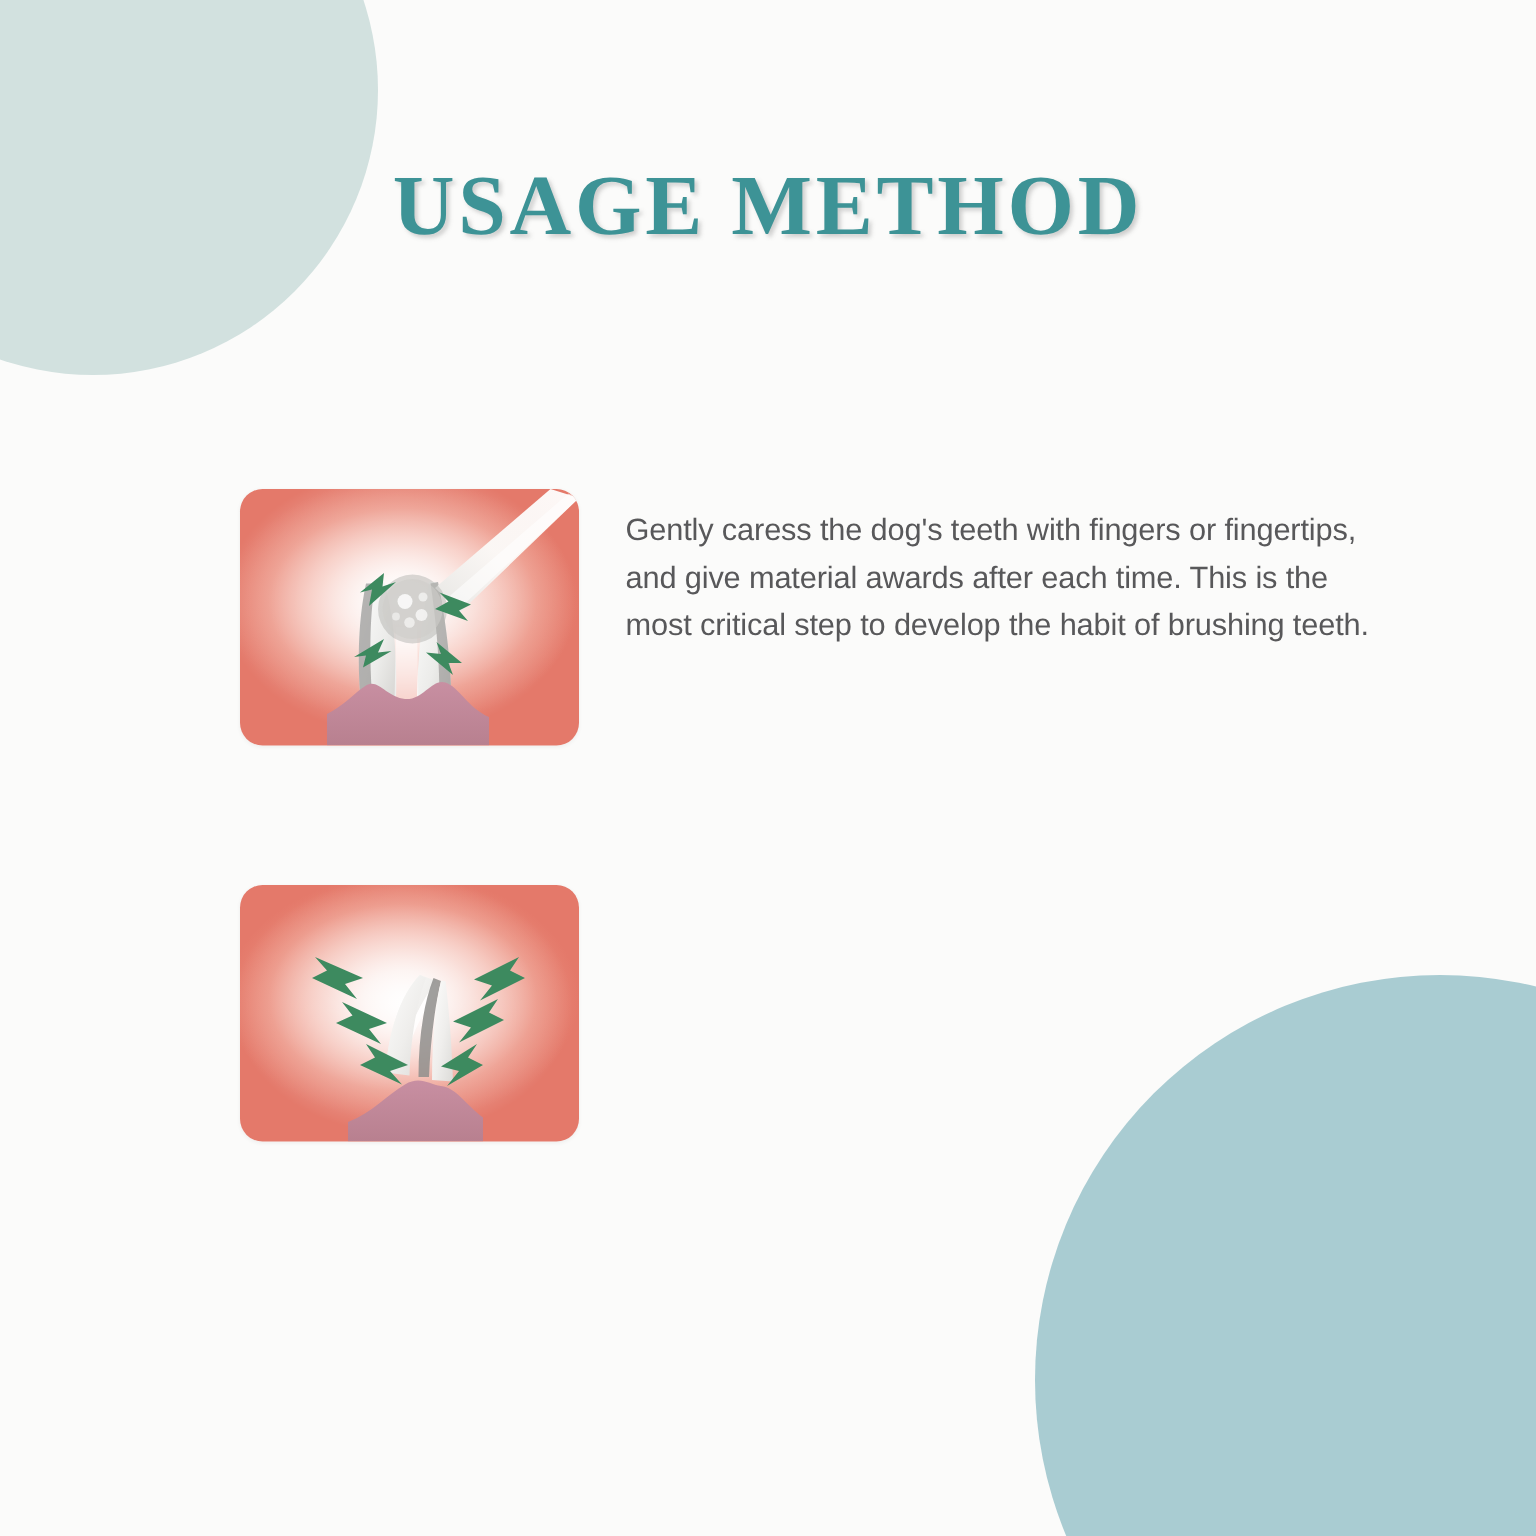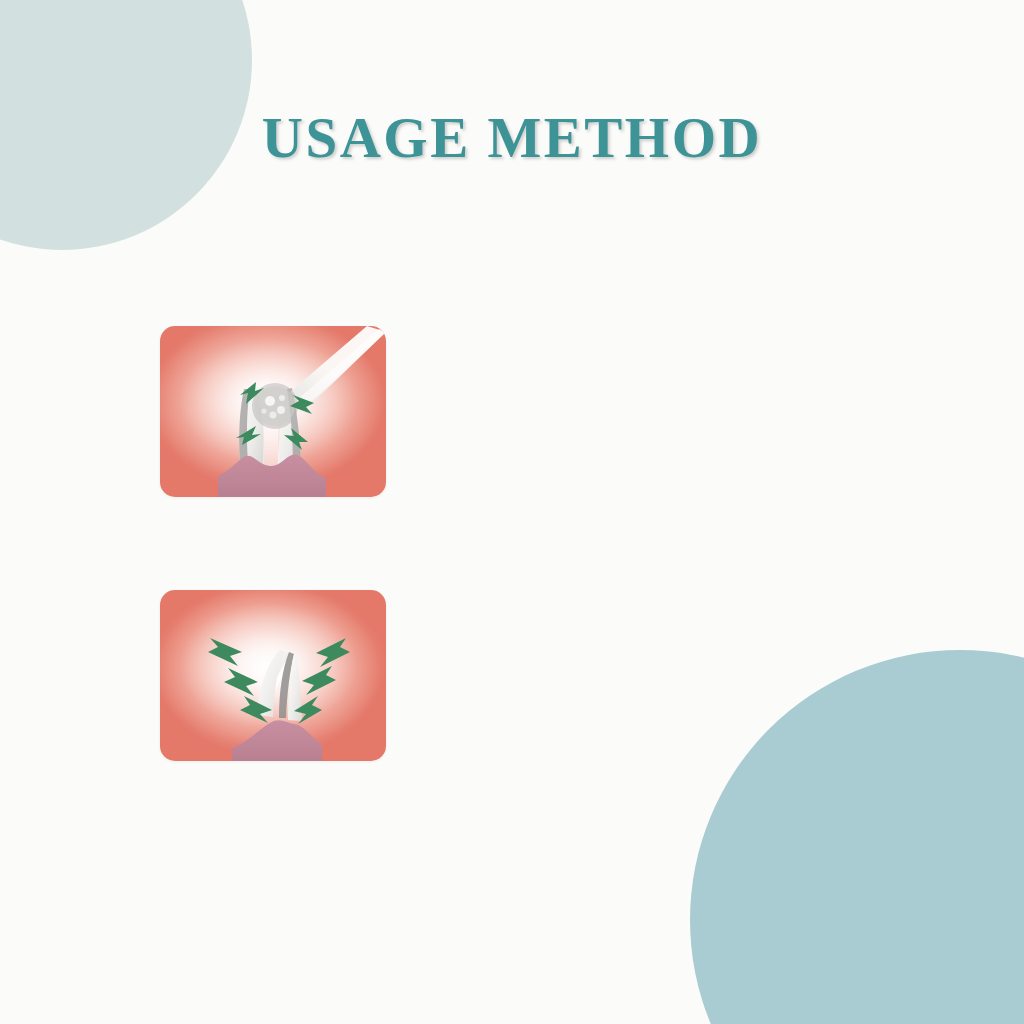--- a/index.html
+++ b/index.html
@@ -162,20 +162,21 @@
 
         <g fill="#3d8a5f">
           <path d="M104 62 L86 78 L88 67 L80 69 L96 56 L95 65 Z"></path>
           <path d="M152 88 L130 80 L139 75 L133 69 L154 77 L146 81 Z"></path>
           <path d="M76 112 L96 100 L92 109 L101 108 L82 119 L84 111 Z"></path>
           <path d="M142 124 L124 109 L134 110 L131 102 L148 116 L139 116 Z"></path>
         </g>
       </svg>
     </div>
 
+    <div class="step-text">Gently caress the dog's teeth with fingers or fingertips, and give material awards after each time. This is the most critical step to develop the habit of brushing teeth.</div>
   </div>
 
   <div class="step" id="step-2">
 
     <div class="card">
       <svg viewBox="0 0 226 171" xmlns="http://www.w3.org/2000/svg">
         <defs>
           <radialGradient id="glow2" cx="48%" cy="47%" r="50%">
             <stop offset="0%" stop-color="#ffffff" stop-opacity="0.95"></stop>
             <stop offset="45%" stop-color="#ffffff" stop-opacity="0.45"></stop>

